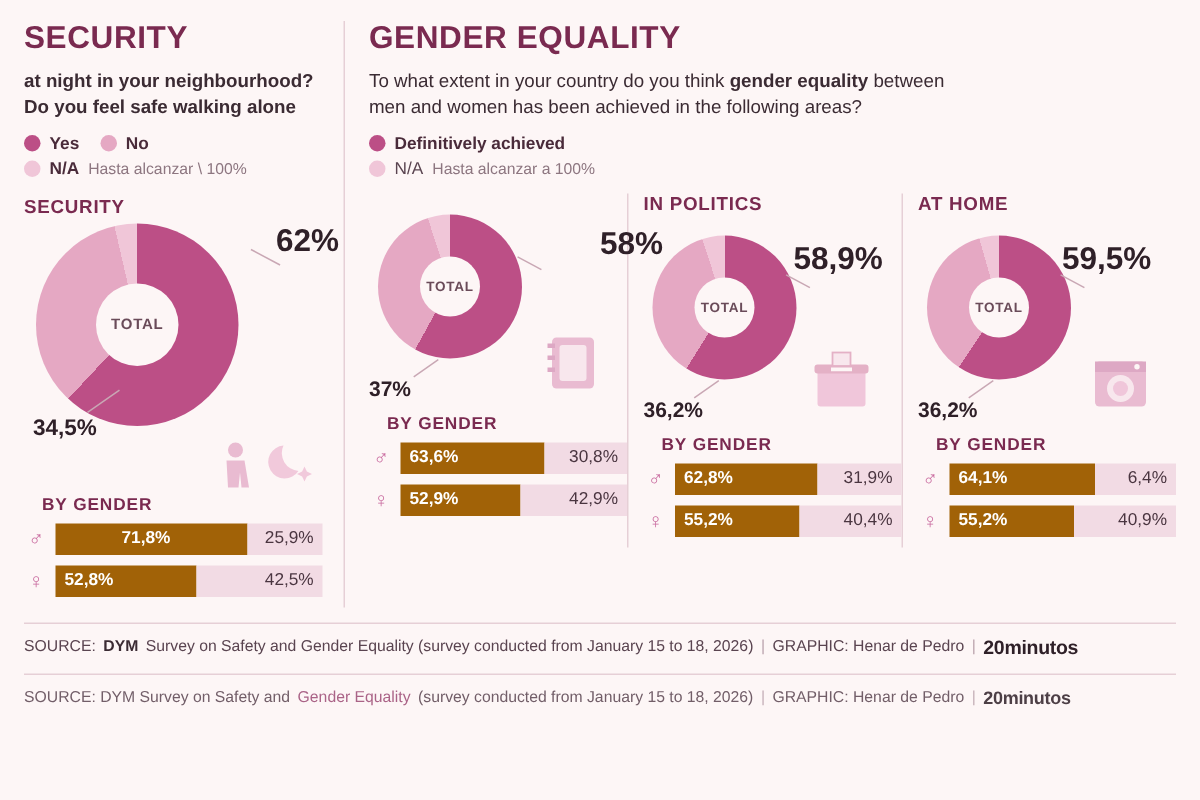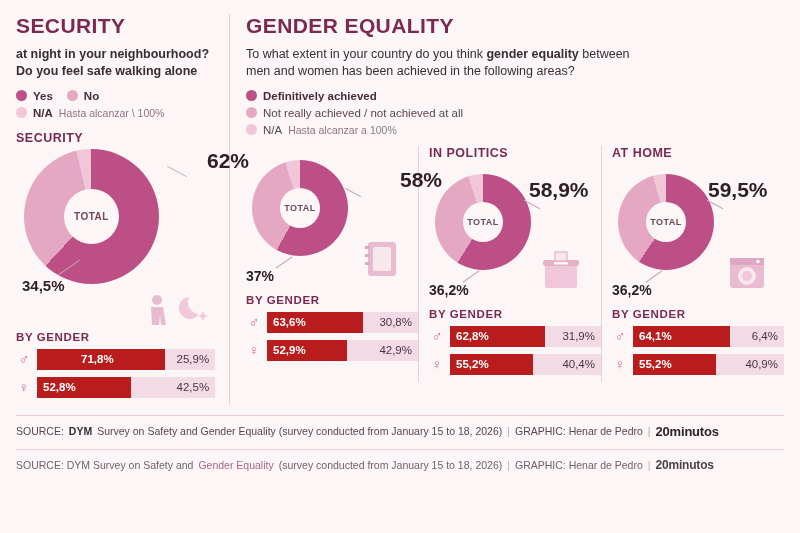--- a/index.html
+++ b/index.html
@@ -42,25 +42,25 @@
   .small-pct{font-size:15px;font-weight:bold;color:#2f2028;}
 
   .donut-wrap{position:relative;}
   .donut{border-radius:50%;position:relative;}
   .donut .hole{
     position:absolute;border-radius:50%;background:#fdf6f6;
     display:flex;align-items:center;justify-content:center;
     font-size:10px;font-weight:bold;letter-spacing:.5px;color:#6a4b59;
   }
 
-  .bygender{font-size:11.5px;font-weight:bold;letter-spacing:.6px;color:#7a2a50;margin:6px 0 6px 0;}
+  .bygender{font-size:11.5px;font-weight:bold;letter-spacing:.6px;color:#7a2a50;margin:6px 0 6px 12px;}
   .bar-row{display:flex;align-items:center;margin-bottom:7px;}
   .gicon{width:16px;text-align:center;font-size:14px;color:#c96ca0;margin-right:5px;}
   .bar{height:21px;display:flex;align-items:center;flex:1;}
-  .bar .fill{height:100%;display:flex;align-items:center;justify-content:flex-start;background:#b91c1c;color:#fff;font-weight:bold;font-size:11.5px;padding-left:6px;box-sizing:border-box;}
+  .bar .fill{height:100%;display:flex;align-items:center;justify-content:flex-start;background:#a16207;color:#fff;font-weight:bold;font-size:11.5px;padding-left:6px;box-sizing:border-box;}
   .bar .rest{height:100%;display:flex;align-items:center;justify-content:flex-end;background:#f2dbe4;color:#4a3540;font-size:11.5px;padding-right:6px;box-sizing:border-box;}
 
   .hdiv{height:1px;background:#e6cfd6;margin:10px 0 8px 0;}
   .source{font-size:10.5px;color:#5a4450;display:flex;align-items:center;gap:5px;}
   .source b{color:#3b2b33;}
   .brand{font-size:13px;font-weight:bold;color:#2f2028;letter-spacing:-.2px;}
   .pipe{color:#bba3ad;}
   .src2{opacity:.85;}
   .decor{position:absolute;opacity:.55;}
   .leader{position:absolute;background:#c9a7b4;}
@@ -96,21 +96,21 @@
         </span>
       </div>
 
       <div class="block-title" style="margin-top:12px;">SECURITY</div>
 
       <div class="donut-wrap" style="height:150px;position:relative;">
         <div class="donut" style="width:135px;height:135px;margin-left:8px;margin-top:4px;
              background:conic-gradient(from 0deg,#bc4f86 0 223deg,#e5a8c3 223deg 347deg,#f0c6d8 347deg 360deg);">
           <div class="hole" style="left:40px;top:40px;width:55px;height:55px;">TOTAL</div>
         </div>
-        <div class="big-pct" style="position:absolute;left:168px;top:0;margin-left:23px;">62%</div>
+        <div class="big-pct" style="position:absolute;left:168px;top:0;">62%</div>
         <div class="leader" style="left:150px;top:22px;width:22px;height:1px;transform:rotate(28deg);"></div>
         <div class="small-pct" style="position:absolute;left:6px;top:128px;">34,5%</div>
         <div class="leader" style="left:40px;top:118px;width:26px;height:1px;transform:rotate(-35deg);"></div>
       </div>
 
       <div style="position:relative;height:26px;">
         <svg class="decor" style="right:6px;top:-6px;" width="64" height="34" viewBox="0 0 64 34">
           <circle cx="12" cy="7" r="5" fill="#d98bb4"></circle>
           <path d="M6 14h12l3 18h-5l-1-10-1 10H7z" fill="#d98bb4"></path>
           <path d="M44 4a11 11 0 1 0 10 17A12 12 0 0 1 44 4z" fill="#e9a6c6"></path>
@@ -144,26 +144,20 @@
         <div>
           <span class="qlight">To what extent in your country do you think </span><span class="strong">gender equality</span><span class="qlight"> between</span>
         </div>
         <div class="qlight">men and women has been achieved in the following areas?</div>
       </div>
 
       <div class="legend-row">
         <span class="legend-item">
           <span class="dot d1"></span>
           <span class="leg-strong">Definitively achieved</span>
-        </span>
-      </div>
-      <div class="legend-row">
-        <span class="legend-item">
-          <span class="dot d2"></span>
-          <span class="leg-normal">Not really achieved / not achieved at all</span>
         </span>
       </div>
       <div class="legend-row">
         <span class="legend-item">
           <span class="dot d3"></span>
           <span class="leg-normal">N/A</span>
           <span class="leg-faint">Hasta alcanzar a 100%</span>
         </span>
       </div>
 

